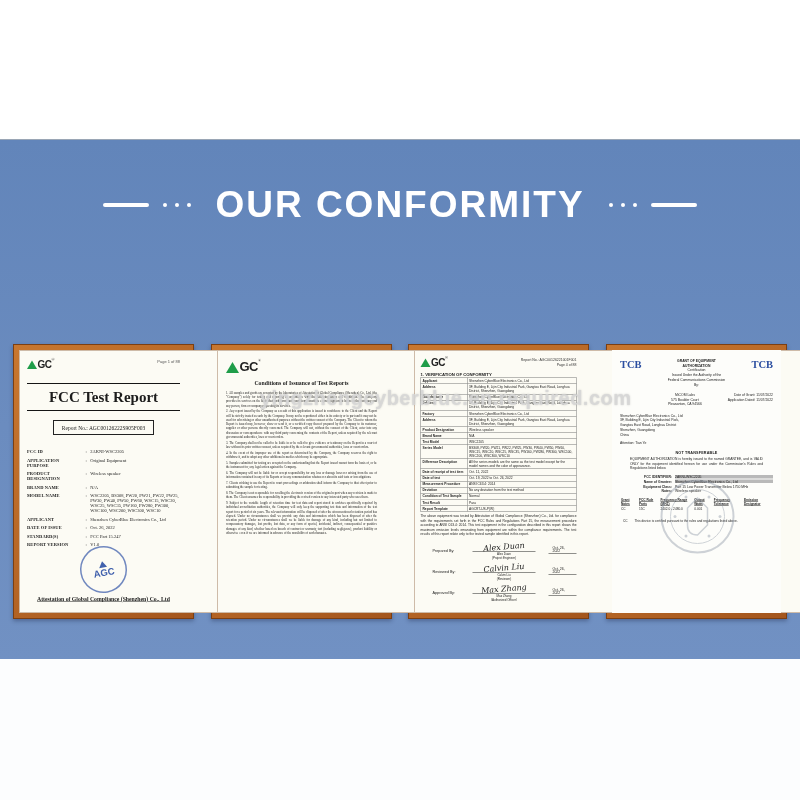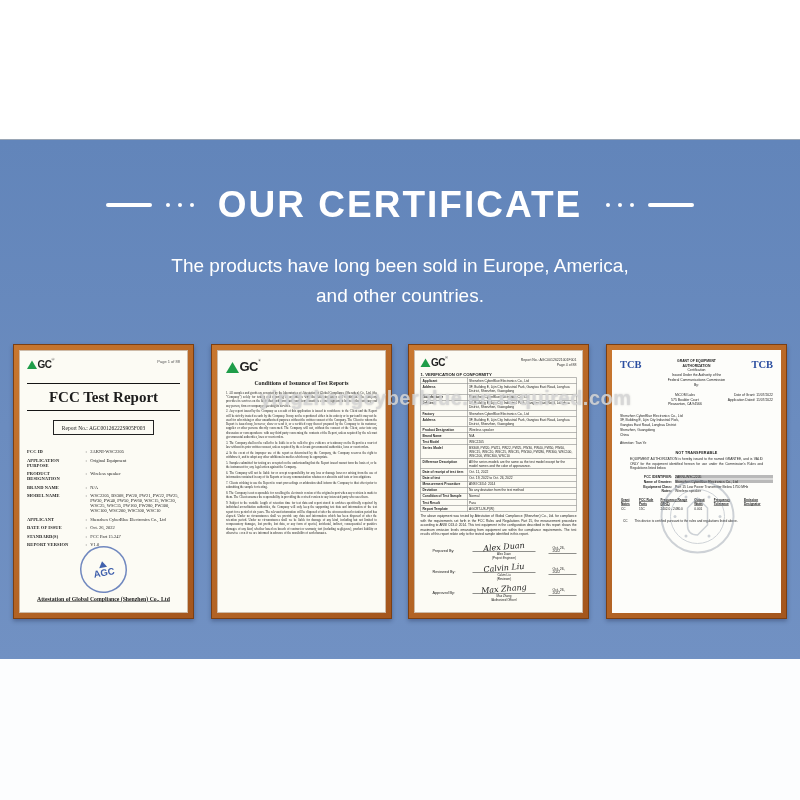--- a/index.html
+++ b/index.html
@@ -15,21 +15,21 @@
   .dotgroup{display:flex;gap:8px;}
   .dot{width:4px;height:4px;border-radius:50%;background:#fff;}
   .subtitle{text-align:center;color:#fff;font-size:19px;line-height:1.6;margin:28px 0 0;}
   
   .watermark{position:absolute;left:260px;top:247px;z-index:6;font-size:20px;font-weight:bold;letter-spacing:.5px;
     color:rgba(215,215,215,.85);text-shadow:0 0 2px rgba(120,120,120,.35);pointer-events:none;}
   
   .cert-row{position:absolute;left:13px;right:13px;top:204px;display:flex;justify-content:space-between;z-index:2;}
   .cert{box-sizing:border-box;width:181px;height:275px;background:linear-gradient(135deg,#c8772f,#a4561d);
     border:1px solid #7c3f12;padding:5px;box-shadow:0 2px 4px rgba(20,30,60,.35);}
-  .paper{position:relative;width:100%;height:100%;background:#fcfbf4;box-shadow:inset 0 0 0 1px rgba(120,70,25,.35);overflow:hidden;}
+  .paper{position:relative;width:100%;height:100%;background:#fcfbf4;box-shadow:inset 0 0 0 1px rgba(120,70,25,.35);overflow:hidden;padding-left:43px;}
   .inner{position:absolute;left:0;top:0;width:338px;height:526px;transform:scale(0.5);transform-origin:0 0;color:#1c1c1c;}
   
   .agc-logo{display:inline-flex;align-items:flex-end;line-height:1;}
   .tri{width:0;height:0;border-left:10px solid transparent;border-right:10px solid transparent;border-bottom:17px solid #1f9d49;margin-right:1px;}
   .gc{font-family:"Liberation Sans",sans-serif;font-weight:bold;font-size:20px;letter-spacing:-1px;color:#222;}
   .reg{font-size:8px;color:#222;align-self:flex-start;margin-top:-2px;}
   .big .tri{border-left-width:13px;border-right-width:13px;border-bottom-width:22px;}
   .big .gc{font-size:26px;}
   
   .inner1{font-family:"Liberation Serif",serif;}
@@ -106,35 +106,31 @@
 
     <div class="title-row">
       <span class="deco">
         <span class="bar"></span>
         <span class="dotgroup">
             <i class="dot"></i>
             <i class="dot"></i>
             <i class="dot"></i>
           </span>
       </span>
-      <h1 class="sec-title">OUR CERTIFICATE</h1>
+      <h1 class="sec-title">OUR CONFORMITY</h1>
       <span class="deco">
         <span class="dotgroup">
             <i class="dot"></i>
             <i class="dot"></i>
             <i class="dot"></i>
           </span>
         <span class="bar"></span>
       </span>
     </div>
 
-    <p class="subtitle">
-      <span>The products have long been sold in Europe, America,</span><br>
-      <span>and other countries.</span>
-    </p>
 
     <div class="cert-row">
 
       <div class="cert">
         <div class="paper">
           <div class="inner inner1">
             <div class="c1-top">
               <span class="agc-logo">
                 <span class="tri"></span>
                 <span class="gc">GC</span>

